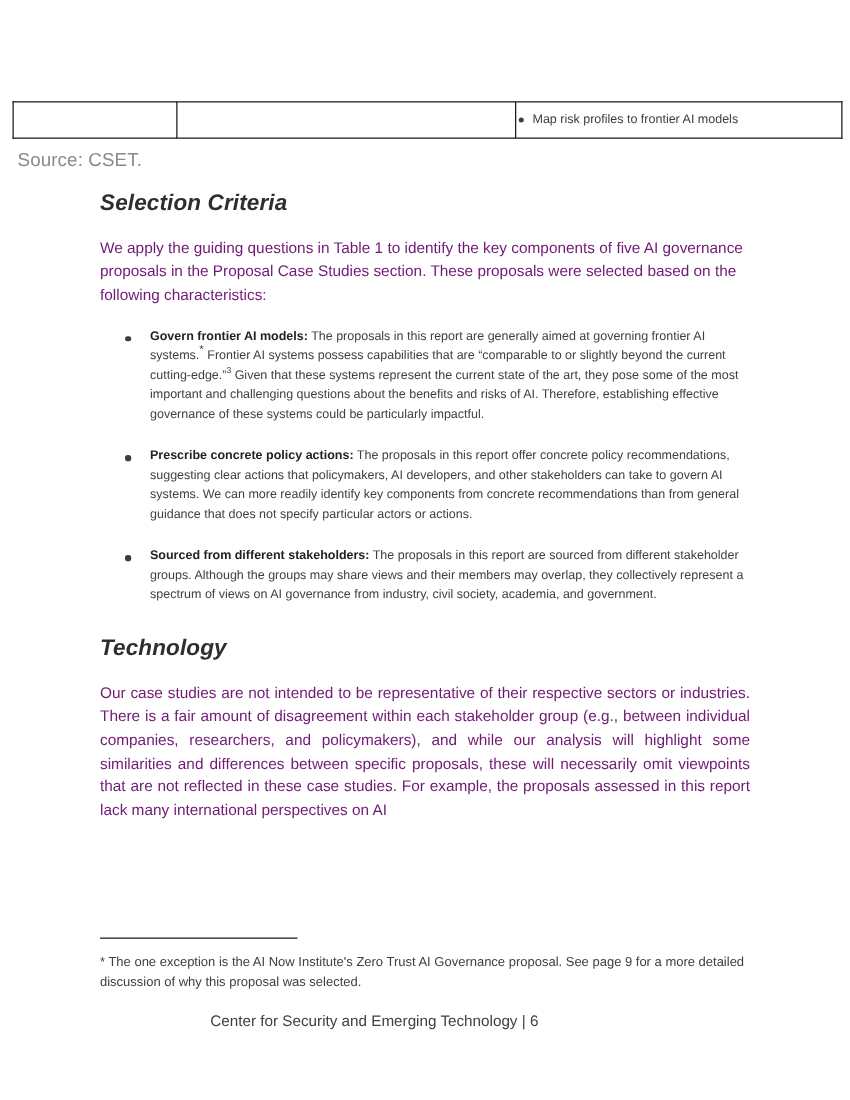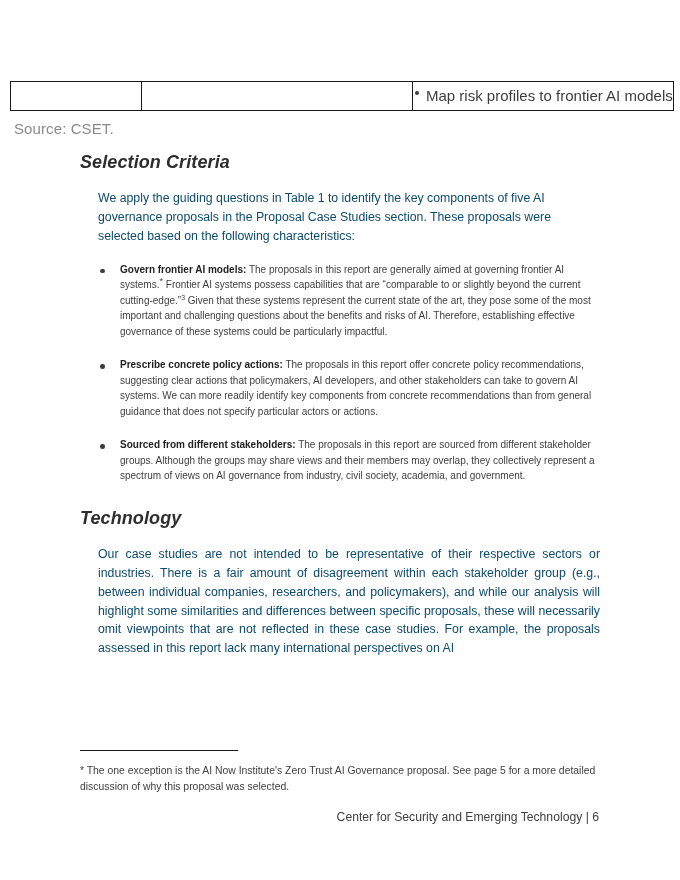--- a/index.html
+++ b/index.html
@@ -51,21 +51,21 @@
     width: 270px;
   }
   td.cell-bullets {
     width: 260px;
     padding: 3px 8px 3px 6px;
   }
   .cellbullet {
     display: flex;
     align-items: flex-start;
     gap: 7px;
-    font-size: 15px;
+    font-size: 10px;
     line-height: 1.35;
     color: #3d3d3d;
   }
   .cellbullet .dot {
     flex: 0 0 auto;
     width: 4px;
     height: 4px;
     border-radius: 50%;
     background: #3d3d3d;
     margin-top: 5px;
@@ -94,22 +94,22 @@
     font-style: italic;
     font-weight: bold;
     color: #2e2e2e;
     margin: 0 0 16px 0;
     letter-spacing: 0.1px;
   }
 
   p.body {
     font-size: 12.3px;
     line-height: 1.54;
-    margin: 0 0 16px 18px;
-    color: #0c4a6e;
+    margin: 0 0 16px 0;
+    color: #701a75;
   }
   p.body.justify {
     text-align: justify;
     text-justify: inter-word;
   }
 
   ul.criteria {
     list-style: none;
     margin: 0 0 0 0;
     padding: 0;
@@ -172,21 +172,21 @@
     color: #404040;
     margin: 0;
   }
 
   
   .page-footer {
     position: absolute;
     left: 0;
     top: 810px;
     width: 680px;
-    text-align: right;
+    text-align: center;
     padding-right: 81px;
     box-sizing: border-box;
     font-size: 12.2px;
     color: #404040;
   }
 </style>
 </head>
 <body>
 
 <div class="page">
@@ -238,18 +238,18 @@
     <div class="limitations-block">
       <h2 class="section-head">Technology</h2>
 
       <p class="body justify">Our case studies are not intended to be representative of their respective sectors or industries. There is a fair amount of disagreement within each stakeholder group (e.g., between individual companies, researchers, and policymakers), and while our analysis will highlight some similarities and differences between specific proposals, these will necessarily omit viewpoints that are not reflected in these case studies. For example, the proposals assessed in this report lack many international perspectives on AI</p>
     </div>
 
   </div>
 
   <div class="footnote">
     <div class="footnote-rule"></div>
-    <p class="footnote-text">* The one exception is the AI Now Institute's Zero Trust AI Governance proposal. See page 5 for a more detailed discussion of why this proposal was selected.</p>
+    <p class="footnote-text">* The one exception is the AI Now Institute's Zero Trust AI Governance proposal. See page 9 for a more detailed discussion of why this proposal was selected.</p>
   </div>
 
   <div class="page-footer">Center for Security and Emerging Technology | 6</div>
 
 </div>
 
 </body></html>

